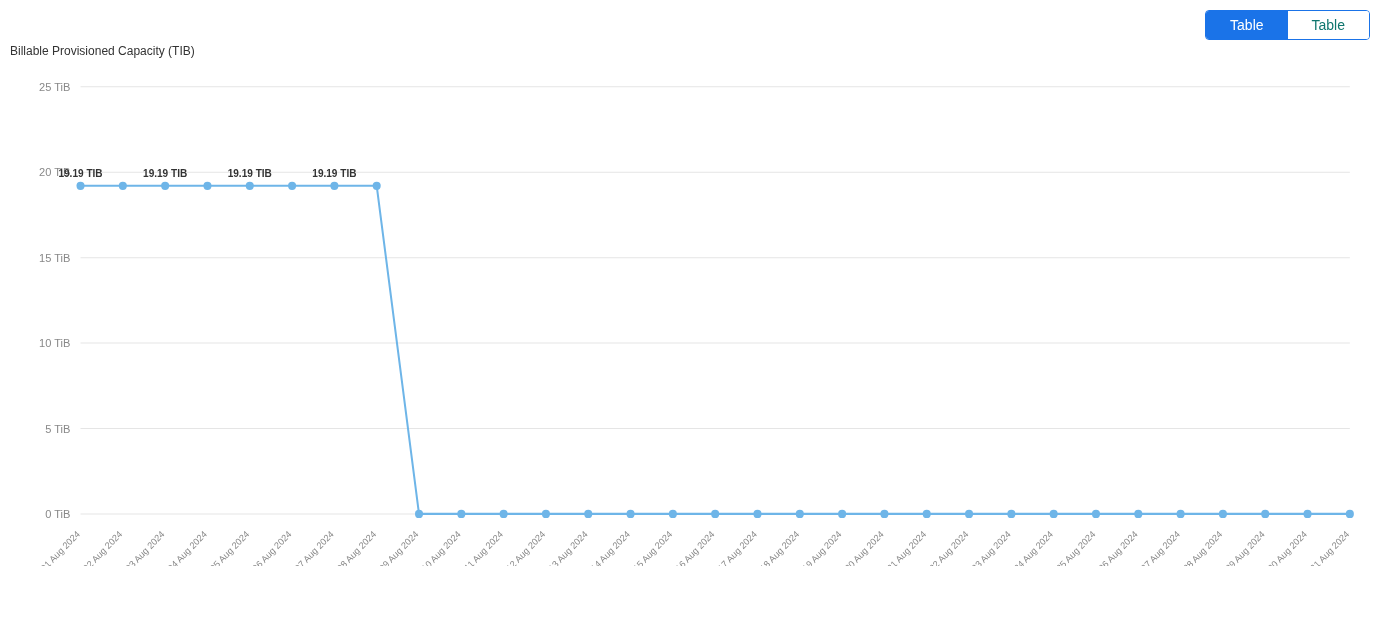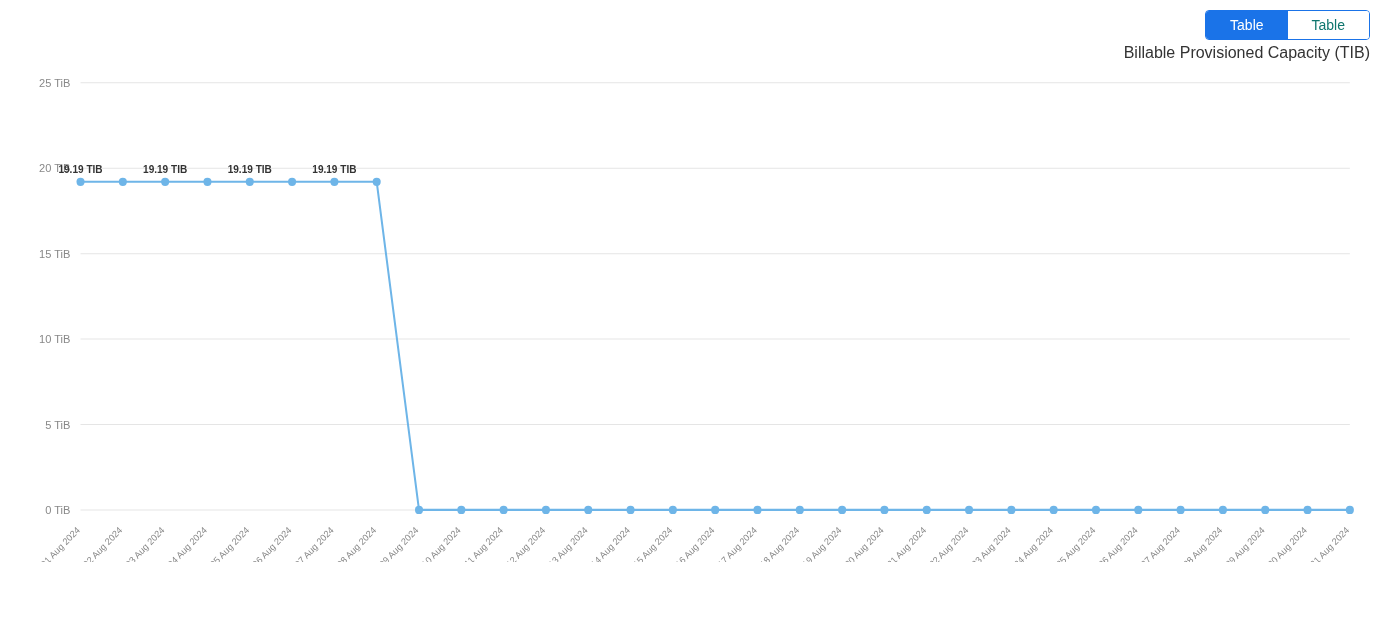--- a/index.html
+++ b/index.html
@@ -34,24 +34,25 @@
       cursor: pointer;
       border: none;
       background: #fff;
       color: #0f766e;
     }
     .toggle-btn.active {
       background: #1a73e8;
       color: #fff;
     }
     .chart-title {
-      text-align: right;
-      font-size: 16px;
+      text-align: left;
+      font-size: 12px;
       font-weight: 400;
       color: #333;
+      margin-bottom: 8px;
     }
     .chart-area {
       position: relative;
       width: 100%;
       height: 500px;
     }
     svg.chart-svg {
       width: 100%;
       height: 100%;
     }

